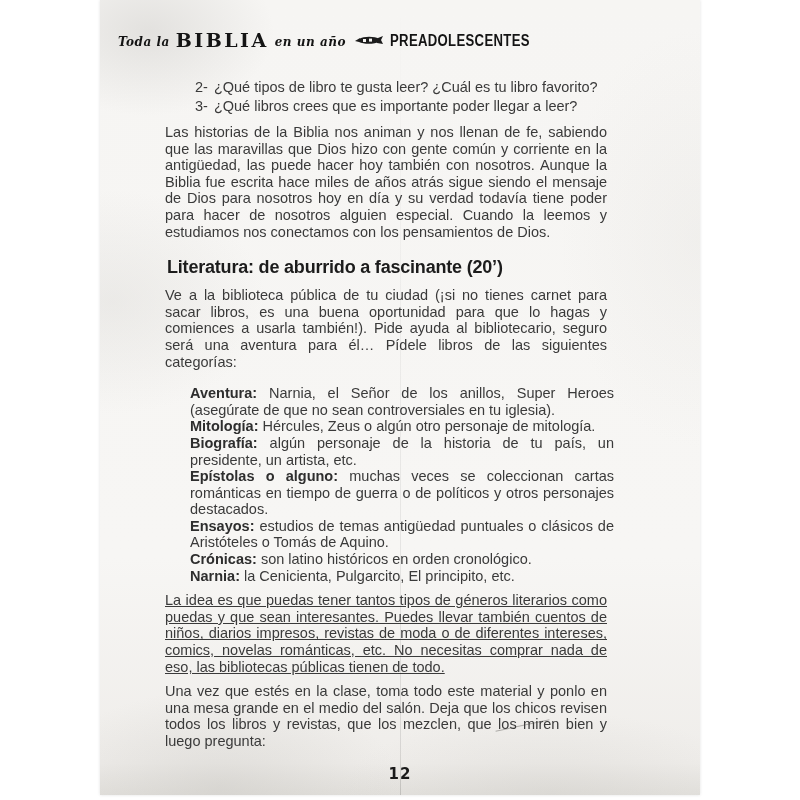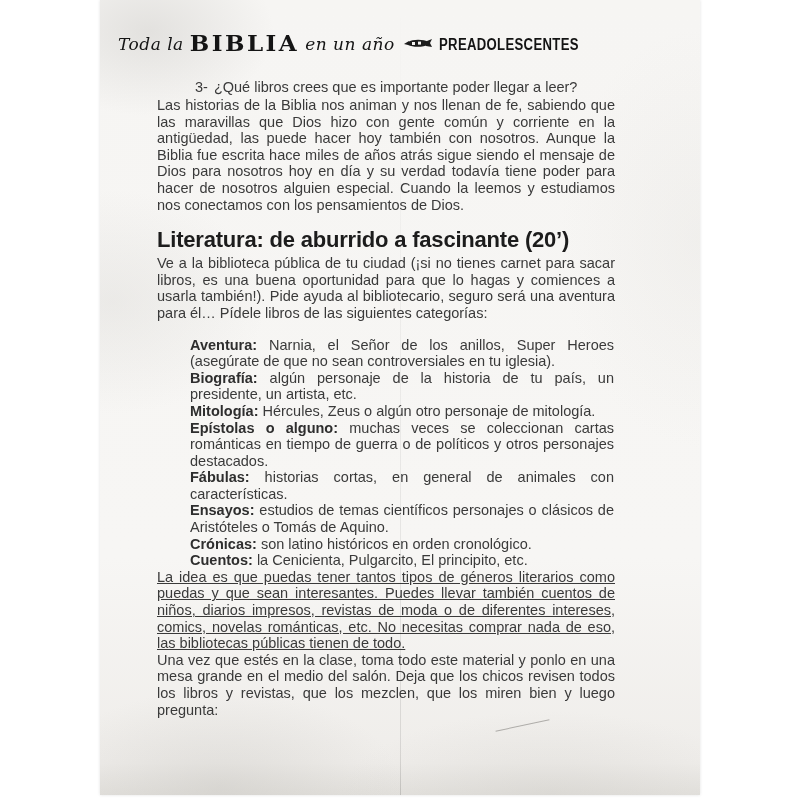--- a/index.html
+++ b/index.html
@@ -26,44 +26,44 @@
   .scan-artifact{
     position:absolute;left:395px;top:725px;width:55px;height:1px;
     background:rgba(120,118,114,.55);transform:rotate(-12deg);
   }
   
   .masthead{
     position:absolute;left:18px;top:28px;white-space:nowrap;
     color:#141414;display:flex;align-items:baseline;gap:6px;
   }
   .script{
-    font-family:"DejaVu Serif",serif;font-style:italic;font-weight:normal;
-    font-size:17px;letter-spacing:.5px;text-align:center;
+    font-family:"DejaVu Serif",serif;font-style:italic;font-weight:bold;
+    font-size:12px;letter-spacing:.5px;text-align:center;
   }
   .slab{
-    font-family:"DejaVu Serif",serif;font-weight:bold;font-size:23px;
+    font-family:"DejaVu Serif",serif;font-weight:bold;font-size:19px;
     letter-spacing:2.5px;transform:translateY(1px);
   }
   .audience{
     font-family:"Liberation Sans",sans-serif;font-weight:bold;font-size:16px;
     letter-spacing:.4px;transform:scaleX(.82);transform-origin:left bottom;
   }
   .ribbon{align-self:center;margin:4px 0 0 2px;}
   
   .column{
     position:absolute;left:57px;top:78px;width:458px;
     font-size:14.5px;line-height:16.6px;color:#3a3a3a;
   }
   .q-top{margin-left:38px;line-height:19px;}
   .q-row{white-space:nowrap;}
   .q-num{margin-right:6px;}
-  p.body{text-align:justify;margin:0;}
+  p.body{text-align:justify;margin:8px;}
   .p-intro{margin-top:21px;}
   h2.section-heading{
-    margin:15px 0 3px 0;font-size:22px;line-height:24px;color:#1c1c1c;
+    margin:15px 0 3px 10px;font-size:18px;line-height:24px;color:#1c1c1c;
     font-family:"Liberation Sans",sans-serif;font-weight:bold;letter-spacing:-.2px;
   }
   ul.cats{
     list-style:none;margin:15px 0 0 33px;padding:0;width:424px;
     text-align:justify;
   }
   ul.cats li{margin:0;}
   ul.cats b{color:#2e2e2e;}
   .p-idea{margin-top:24px;text-decoration:underline;}
   .p-class{margin-top:17px;}
@@ -92,40 +92,43 @@
         <rect x="15" y="3.6" width="3" height="3" fill="#f6f5f3"></rect>
       </svg>
     </span>
     <span class="audience">PREADOLESCENTES</span>
   </div>
 
   <div class="column">
 
     <div class="q-top">
       <div class="q-row">
+        <span class="q-num">2-</span><span>¿Qué tipos de libro te gusta leer? ¿Cuál es tu libro favorito?</span>
+      </div>
+      <div class="q-row">
         <span class="q-num">3-</span><span>¿Qué libros crees que es importante poder llegar a leer?</span>
       </div>
     </div>
 
     <p class="body p-intro">Las historias de la Biblia nos animan y nos llenan de fe, sabiendo que las maravillas que Dios hizo con gente común y corriente en la antigüedad, las puede hacer hoy también con nosotros. Aunque la Biblia fue escrita hace miles de años atrás sigue siendo el mensaje de Dios para nosotros hoy en día y su verdad todavía tiene poder para hacer de nosotros alguien especial. Cuando la leemos y estudiamos nos conectamos con los pensamientos de Dios.</p>
 
     <h2 class="section-heading">Literatura: de aburrido a fascinante (20’)</h2>
 
     <p class="body">Ve a la biblioteca pública de tu ciudad (¡si no tienes carnet para sacar libros, es una buena oportunidad para que lo hagas y comiences a usarla también!). Pide ayuda al bibliotecario, seguro será una aventura para él… Pídele libros de las siguientes categorías:</p>
 
     <ul class="cats">
       <li><b>Aventura:</b> <span>Narnia, el Señor de los anillos, Super Heroes (asegúrate de que no sean controversiales en tu iglesia).</span></li>
+      <li><b>Mitología:</b> <span>Hércules, Zeus o algún otro personaje de mitología.</span></li>
       <li><b>Biografía:</b> <span>algún personaje de la historia de tu país, un presidente, un artista, etc.</span></li>
-      <li><b>Mitología:</b> <span>Hércules, Zeus o algún otro personaje de mitología.</span></li>
       <li><b>Epístolas o alguno:</b> <span>muchas veces se coleccionan cartas románticas en tiempo de guerra o de políticos y otros personajes destacados.</span></li>
-      <li><b>Fábulas:</b> <span>historias cortas, en general de animales con características.</span></li>
-      <li><b>Ensayos:</b> <span>estudios de temas científicos personajes o clásicos de Aristóteles o Tomás de Aquino.</span></li>
+      <li><b>Ensayos:</b> <span>estudios de temas antigüedad puntuales o clásicos de Aristóteles o Tomás de Aquino.</span></li>
       <li><b>Crónicas:</b> <span>son latino históricos en orden cronológico.</span></li>
-      <li><b>Cuentos:</b> <span>la Cenicienta, Pulgarcito, El principito, etc.</span></li>
+      <li><b>Narnia:</b> <span>la Cenicienta, Pulgarcito, El principito, etc.</span></li>
     </ul>
 
     <p class="body p-idea">La idea es que puedas tener tantos tipos de géneros literarios como puedas y que sean interesantes. Puedes llevar también cuentos de niños, diarios impresos, revistas de moda o de diferentes intereses, comics, novelas románticas, etc. No necesitas comprar nada de eso, las bibliotecas públicas tienen de todo.</p>
 
     <p class="body p-class">Una vez que estés en la clase, toma todo este material y ponlo en una mesa grande en el medio del salón. Deja que los chicos revisen todos los libros y revistas, que los mezclen, que los miren bien y luego pregunta:</p>
 
   </div>
 
+  <div class="page-number">12</div>
 </div>
 
 </body></html>

